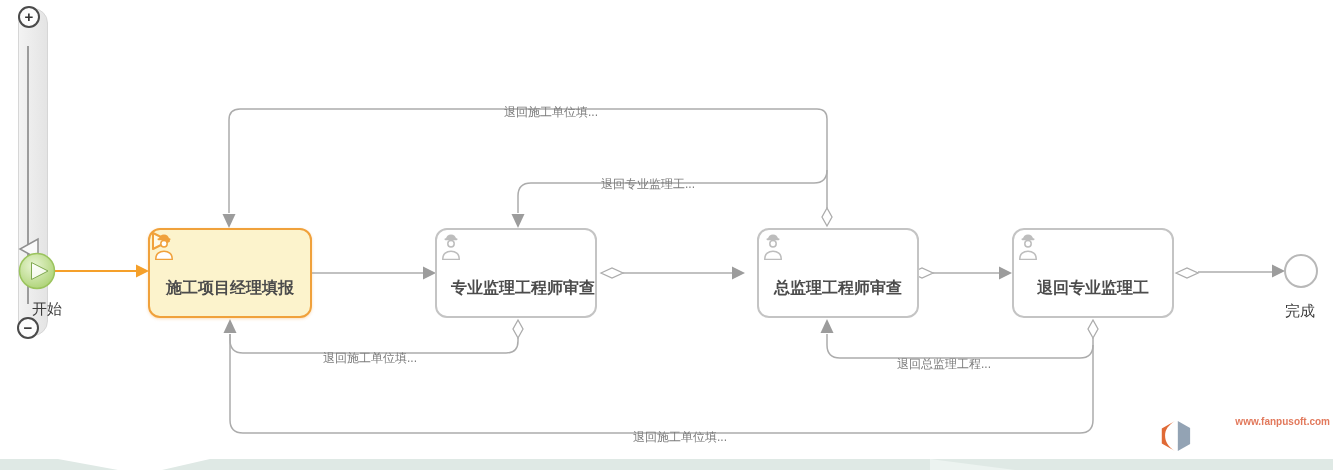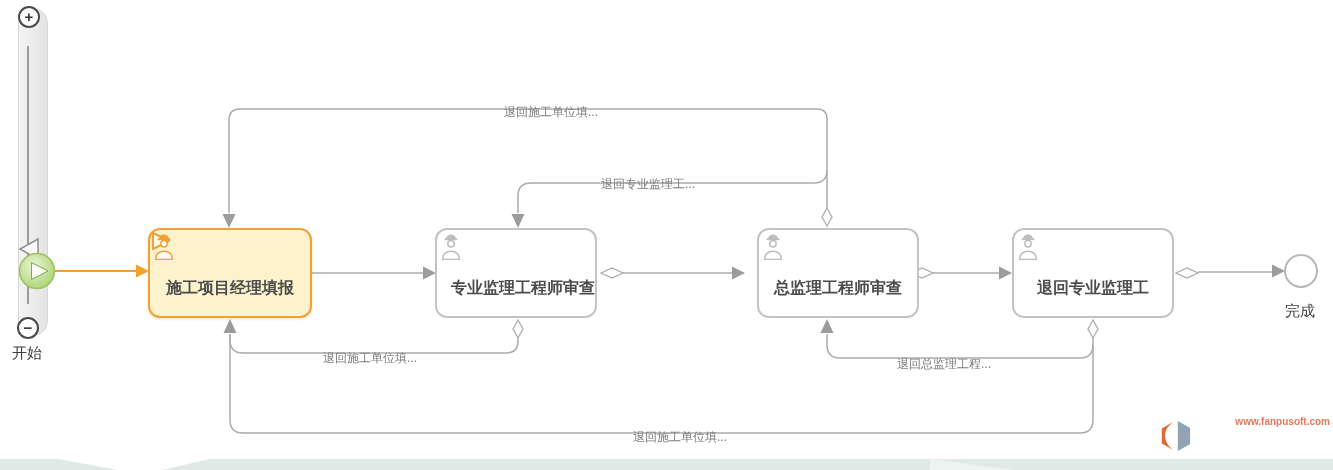--- a/index.html
+++ b/index.html
@@ -159,21 +159,21 @@
   <div class="task" style="left:1012px;">
     <svg class="icon-person" width="28" height="30" viewBox="0 0 28 30">
       <path d="M9 9a5 4.6 0 0 1 10 0z" fill="#bdbdbd"></path>
       <rect x="7.5" y="8.2" width="13" height="2" rx="1" fill="#bdbdbd"></rect>
       <circle cx="14" cy="13.8" r="3.2" fill="#fff" stroke="#bdbdbd" stroke-width="1.5"></circle>
       <path d="M5.8 28.5c0-4.6 3.7-7.2 8.2-7.2s8.2 2.6 8.2 7.2v1H5.8z" fill="#fff" stroke="#bdbdbd" stroke-width="1.5"></path>
     </svg>
     <span class="task-label">退回专业监理工</span>
   </div>
 
-  <div class="node-label" style="left:12px; top:300px;margin-top:44px;">开始</div>
+  <div class="node-label" style="left:32px; top:300px;">开始</div>
   <div class="node-label" style="left:1285px; top:302px;">完成</div>
 
   <div class="edge-label" style="left:551px; top:112px;">退回施工单位填...</div>
   <div class="edge-label" style="left:648px; top:184px;">退回专业监理工...</div>
   <div class="edge-label" style="left:370px; top:358px;">退回施工单位填...</div>
   <div class="edge-label" style="left:944px; top:364px;">退回总监理工程...</div>
   <div class="edge-label" style="left:680px; top:437px;">退回施工单位填...</div>
 
   <div class="watermark">
     <div class="wm-row">

